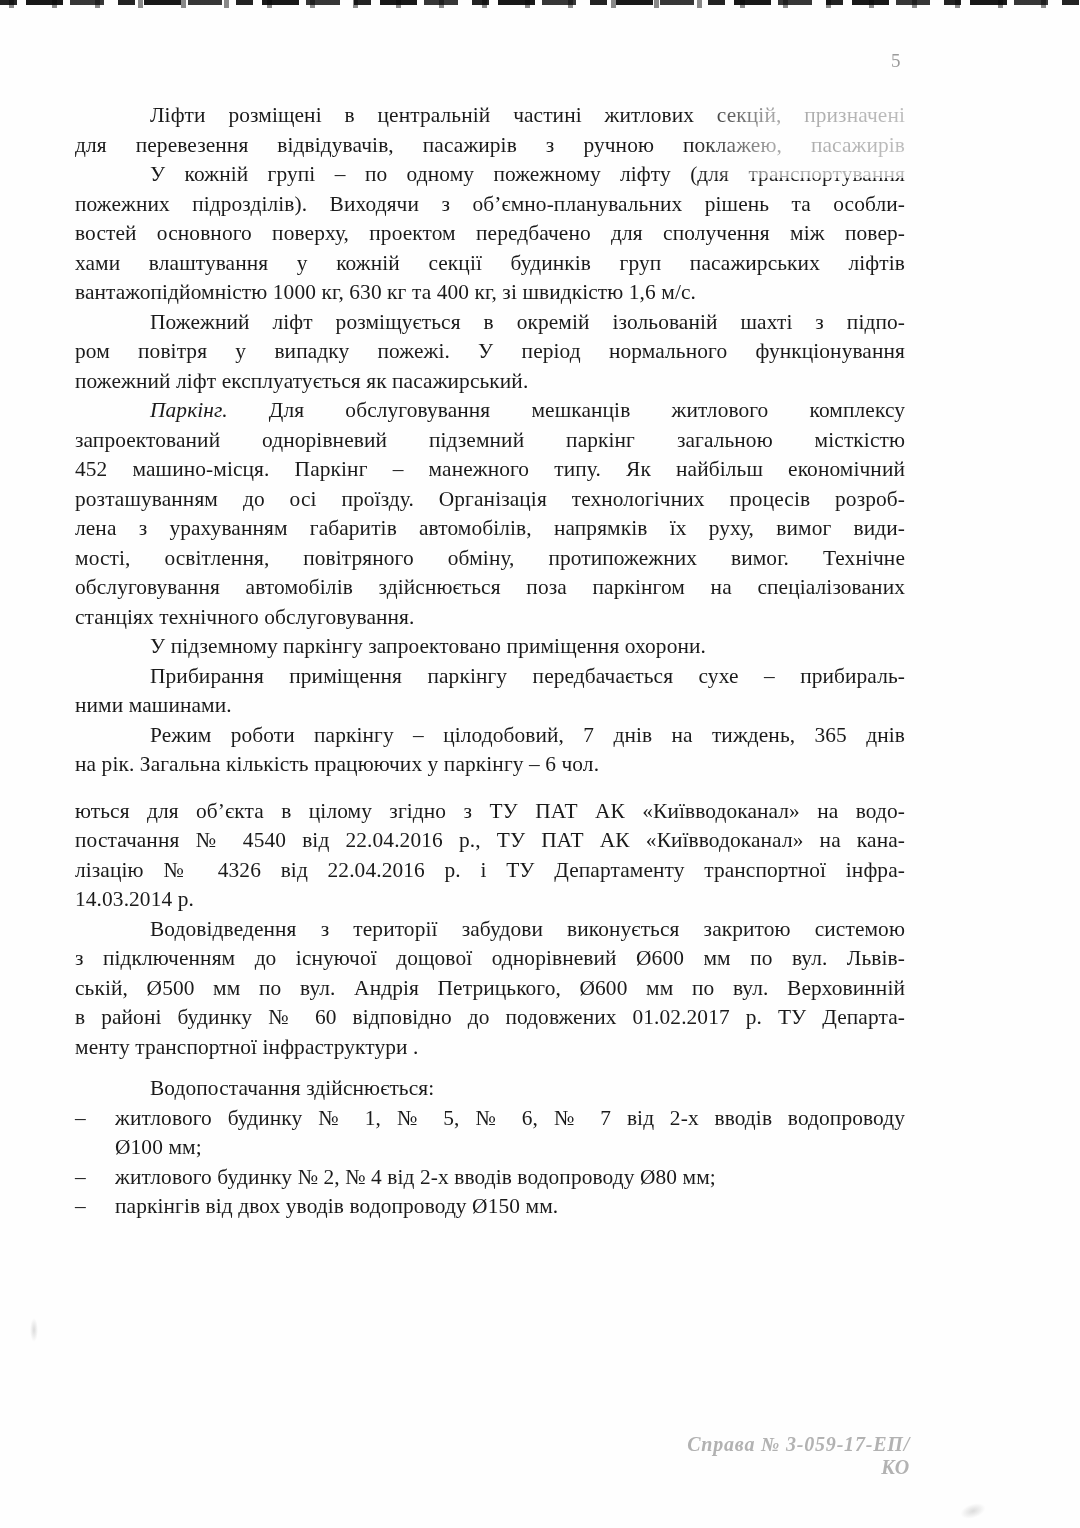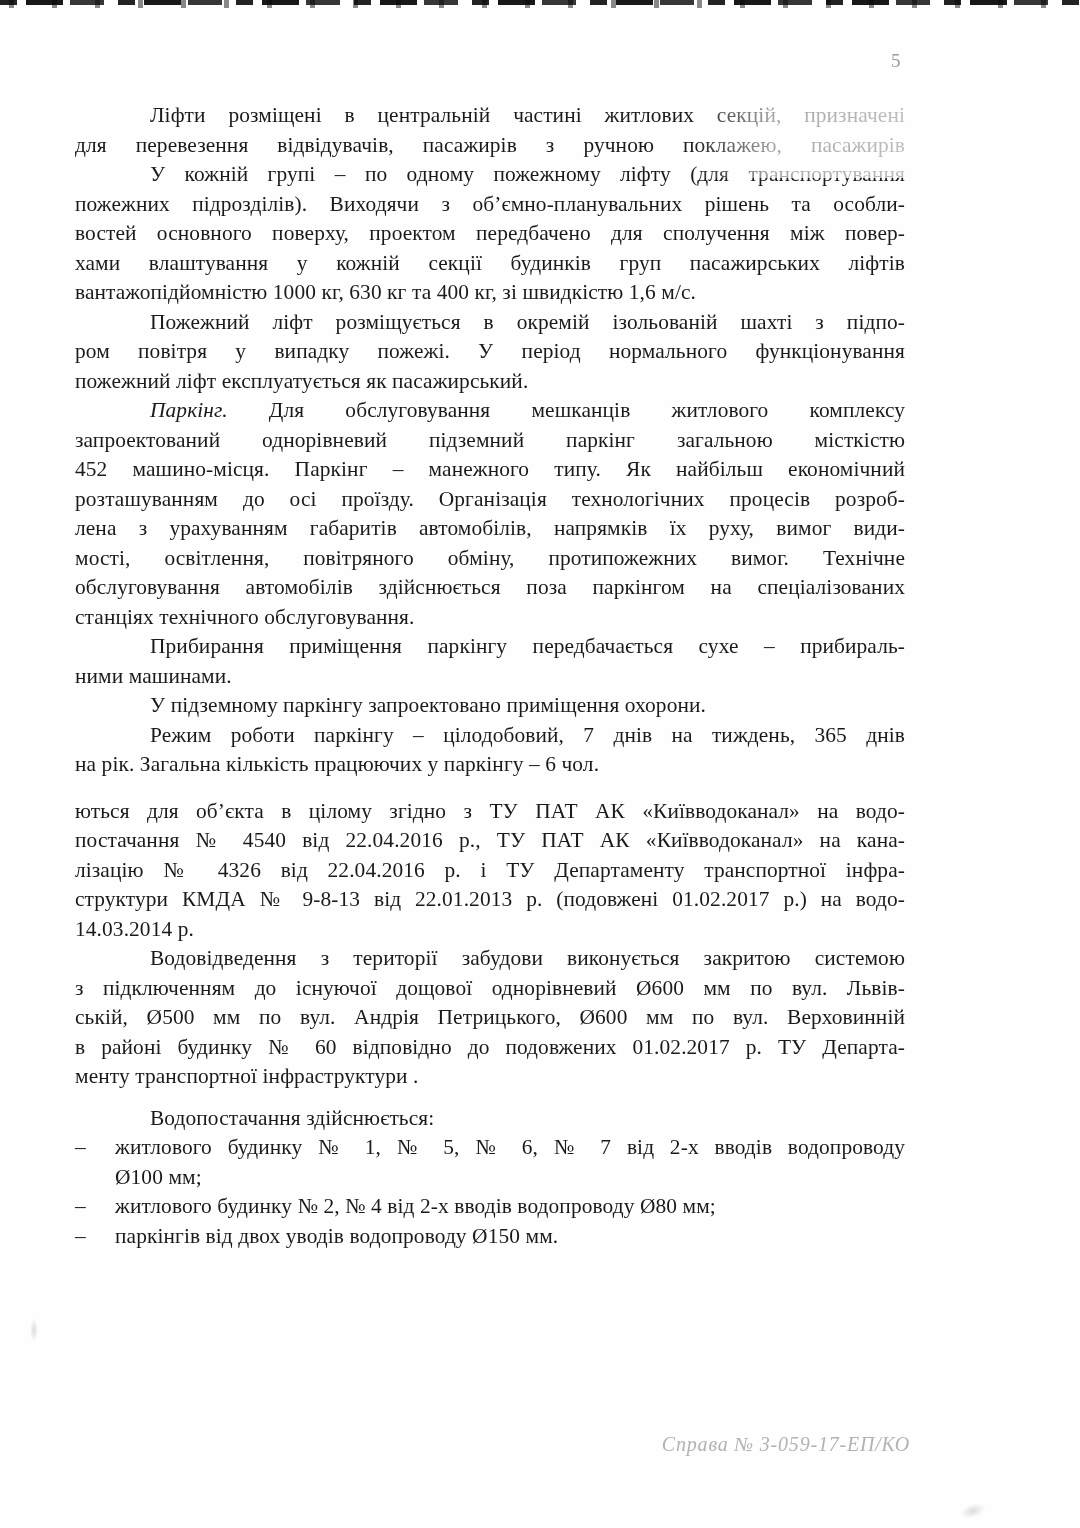--- a/index.html
+++ b/index.html
@@ -73,20 +73,21 @@
   }
   .footer-ref {
     position: absolute;
     top: 1433px; left: 660px;
     width: 250px;
     text-align: right;
     font-size: 20px;
     font-style: italic;
     color: #b2b2b2;
     letter-spacing: 0.8px;
+    font-weight: bold;
   }
   .smudge-left {
     position: absolute;
     top: 1318px; left: 30px;
     width: 8px; height: 24px;
     background: radial-gradient(ellipse at center, rgba(130,130,130,0.28), rgba(130,130,130,0) 70%);
   }
   .smudge-br {
     position: absolute;
     top: 1504px; left: 960px;
@@ -132,40 +133,39 @@
           <div class="line">452 машино-місця. Паркінг – манежного типу. Як найбільш економічний</div>
           <div class="line">розташуванням до осі проїзду. Організація технологічних процесів розроб-</div>
           <div class="line">лена з урахуванням габаритів автомобілів, напрямків їх руху, вимог види-</div>
           <div class="line">мості, освітлення, повітряного обміну, протипожежних вимог. Технічне</div>
           <div class="line">обслуговування автомобілів здійснюється поза паркінгом на спеціалізованих</div>
           <div class="line last">станціях технічного обслуговування.</div>
         </div>
     </div>
 
     <div class="para">
+        <div class="line last indent">У підземному паркінгу запроектовано приміщення охорони.</div>
+      </div>
+
+    <div class="para">
         <div class="line indent">Прибирання приміщення паркінгу передбачається сухе – прибираль-</div>
         <div class="line last">ними машинами.</div>
-      </div>
-
-    <div class="para">
-        <div class="line last indent">У підземному паркінгу запроектовано приміщення охорони.</div>
       </div>
 
     <div class="para">
         <div class="line indent">Режим роботи паркінгу – цілодобовий, 7 днів на тиждень, 365 днів</div>
         <div class="line last">на рік. Загальна кількість працюючих у паркінгу – 6 чол.</div>
       </div>
 
     <div class="gap-lg"></div>
 
     <div class="para">
         <div class="line">ються для об’єкта в цілому згідно з ТУ ПАТ АК «Київводоканал» на водо-</div>
         <div class="line">постачання № 4540 від 22.04.2016 р., ТУ ПАТ АК «Київводоканал» на кана-</div>
         <div class="line">лізацію № 4326 від 22.04.2016 р. і ТУ Департаменту транспортної інфра-</div>
-        <div class="line">структури КМДА № 9-8-13 від 22.01.2013 р. (подовжені 01.02.2017 р.) на водо-</div>
         <div class="line last">14.03.2014 р.</div>
       </div>
 
     <div class="para">
         <div class="line indent">Водовідведення з території забудови виконується закритою системою</div>
         <div class="line">з підключенням до існуючої дощової однорівневий Ø600 мм по вул. Львів-</div>
         <div class="line">ській, Ø500 мм по вул. Андрія Петрицького, Ø600 мм по вул. Верховинній</div>
         <div class="line">в районі будинку № 60 відповідно до подовжених 01.02.2017 р. ТУ Департа-</div>
         <div class="line last">менту транспортної інфраструктури .</div>
       </div>

